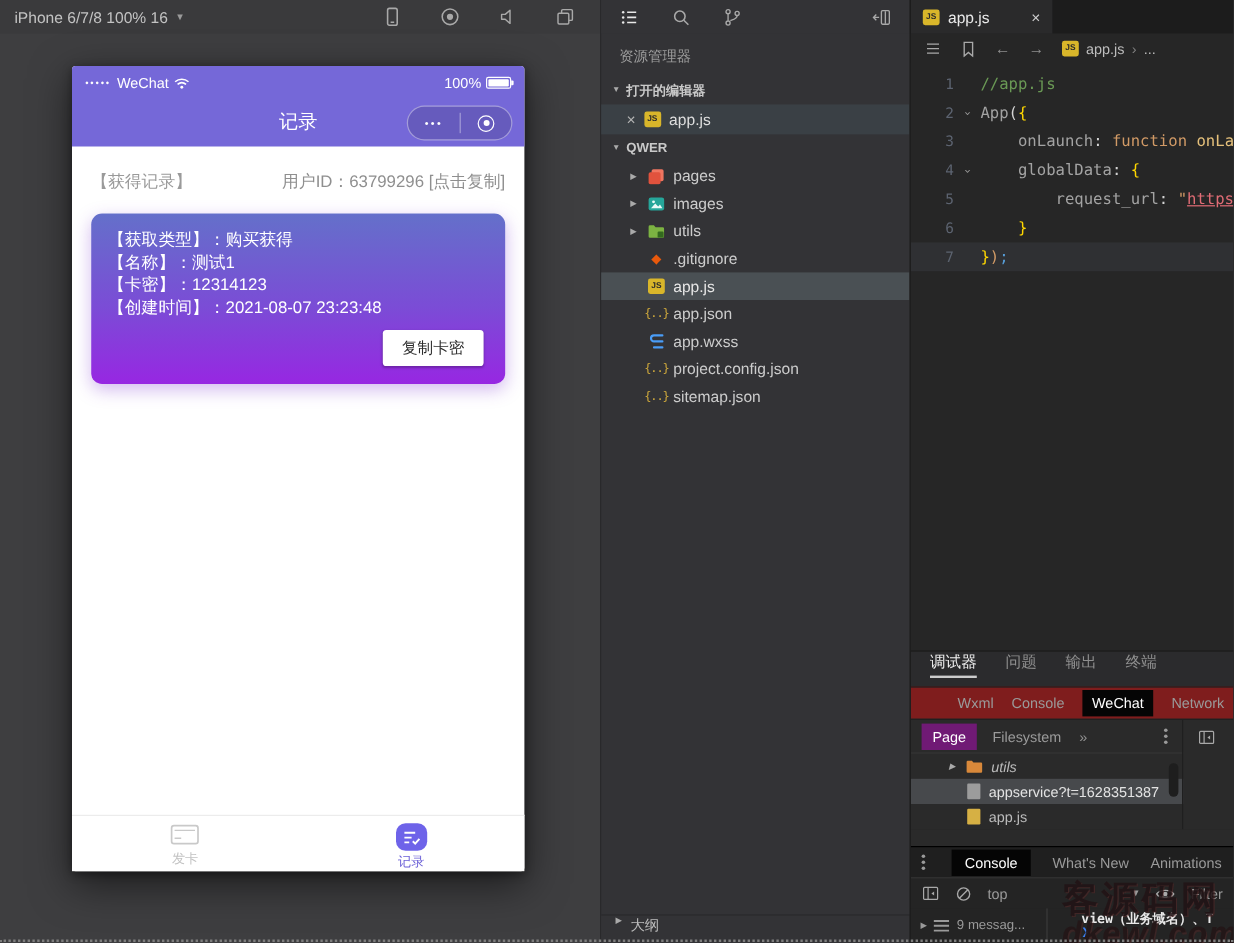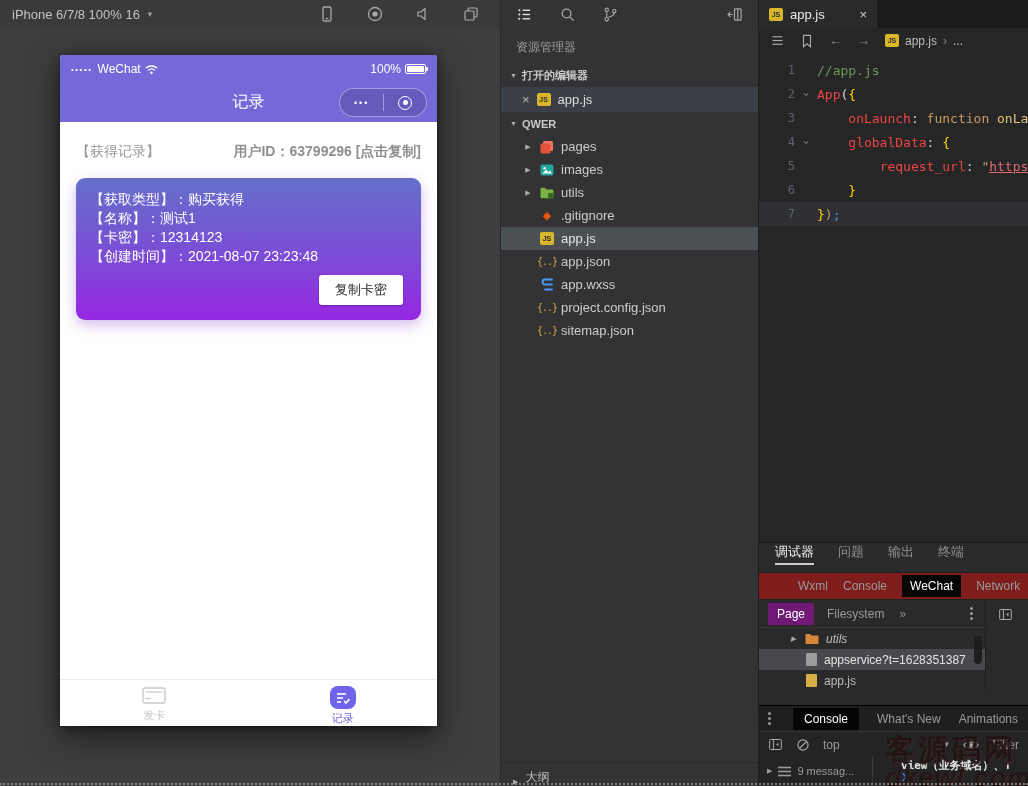--- a/index.html
+++ b/index.html
@@ -42,21 +42,21 @@
     border:1px solid rgba(255,255,255,.4); background:rgba(0,0,0,.12);
     display:flex; align-items:center; justify-content:space-evenly;
   }
   .cap-dots { color:#fff; font-size:9px; letter-spacing:2px; cursor:pointer; }
   .cap-div { width:1px; height:17px; background:rgba(255,255,255,.4); }
   .cap-target { width:14px; height:14px; border:1.5px solid #fff; border-radius:50%; position:relative; cursor:pointer; }
   .cap-target::after { content:""; position:absolute; left:50%; top:50%; width:5px; height:5px; margin:-2.5px 0 0 -2.5px; background:#fff; border-radius:50%; }
 
   .rec-row { display:flex; justify-content:space-between; align-items:center; padding:21px 16px 12px 16px; font-size:14px; }
   .rec-title { color:#9a9a9a; }
-  .uid { color:#8f8f8f;font-weight:bold; }
+  .uid { color:#8f8f8f; }
 
   .card {
     margin:5px 16px 0 16px; border-radius:9px; padding:12px 14px 13px 14px;
     background:linear-gradient(180deg,#6470ca 0%, #7b4cd6 55%, #9727e2 100%);
     color:#fff; font-size:14px; line-height:19px;
     box-shadow:0 5px 14px rgba(130,60,210,.35);
   }
   .card-btn {
     display:block; margin:9px 4px 2px auto; width:fit-content; background:#fff; color:#2b2b2b;
     font-size:13px; padding:6px 16px; border-radius:3px; border:none; cursor:pointer;
@@ -80,39 +80,39 @@
   .oe-item { height:25px; display:flex; align-items:center; gap:7px; padding-left:21px; background:#3a4045; color:#dedede; font-size:13px; cursor:pointer; }
   .oe-close { color:#b5b5b5; font-size:13px; cursor:pointer; }
   .tree-item { height:23px; display:flex; align-items:center; gap:7px; padding-left:22px; color:#cccccc; font-size:13px; cursor:pointer; }
   .tree-item .arrow { width:10px; font-size:7px; color:#aaa; text-align:center; flex:none; }
   .tree-item.noarrow { padding-left:39px; }
   .tree-item.sel { background:#4a5054; color:#e6e6e6; }
   .fi { width:14px; height:14px; flex:none; display:flex; align-items:center; justify-content:center; }
   .js-badge { width:14px; height:13px; background:#d9b62a; border-radius:2px; color:#2b2b2b; font-size:7px; font-weight:bold; display:flex; align-items:center; justify-content:center; font-family:"Liberation Sans",sans-serif; }
   .json-badge { color:#cfa93c; font-size:10px; font-family:"DejaVu Sans Mono",monospace; letter-spacing:-1px; }
   .diamond { color:#e8590c; font-size:11px; }
-  .outline-sec { position:absolute; bottom:0; left:0; right:0; height:24px; border-top:1px solid #2a2a2c; display:flex; align-items:flex-end; gap:7px; padding-left:12px; font-size:12px; color:#bdbdbd; background:#333336; cursor:pointer; }
+  .outline-sec { position:absolute; bottom:0; left:0; right:0; height:24px; border-top:1px solid #2a2a2c; display:flex; align-items:flex-start; gap:7px; padding-left:12px; font-size:12px; color:#bdbdbd; background:#333336; cursor:pointer; }
 
   
   .ed-tabs { height:28px; background:#1c1c1c; display:flex; }
   .ed-tab { width:118px; background:#2a2a2b; display:flex; align-items:center; gap:7px; padding:0 10px; color:#eaeaea; font-size:13px; cursor:pointer; }
   .ed-tab .x { margin-left:auto; color:#cfcfcf; font-size:13px; cursor:pointer; }
   .crumbs { height:25px; background:#262626; display:flex; align-items:center; gap:15px; padding:0 11px; color:#a8a8a8; font-size:13px; }
   .crumb-file { display:flex; align-items:center; gap:6px; color:#bdbdbd; font-size:12px; cursor:pointer; }
   .arrow-ic { font-size:13px; color:#8f8f8f; cursor:pointer; }
 
   .code { height:489px; font-family:"DejaVu Sans Mono",monospace; font-size:13px; padding-top:5px; position:relative; }
   .cl { height:24px; display:flex; align-items:center; }
   .cl .ln { width:36px; text-align:right; color:#5c6370; font-size:12px; flex:none; }
   .cl .fold { width:22px; text-align:center; color:#9a9a9a; font-size:10px; flex:none; }
   .fold .chev { display:inline-block; transform:rotate(90deg); }
   .cl .ct { white-space:pre; overflow:hidden; color:#d4d4d4; }
   .cl.cur { background:#2f3033; }
   .tok-cmt { color:#6a9955; }
-  .tok-red { color:#ef4444;text-align:center; }
+  .tok-red { color:#a3a3a3;text-align:center; }
   .tok-orange { color:#d19a66; }
   .tok-gold { color:#ffd700; }
   .tok-yel { color:#e5c07b; }
   .tok-pun { color:#d4d4d4; }
   .tok-blue { color:#569cd6; }
   .tok-link { color:#e06c75; text-decoration:underline; }
 
   
   .dbg-tabs { height:30px; background:#2b2b2d; border-top:1px solid #1a1a1a; display:flex; align-items:flex-start; gap:24px; padding:0 16px 6px 16px; font-size:13px; color:#8f8f8f; }
   .dbg-tab { cursor:pointer; padding-bottom:2px; }

